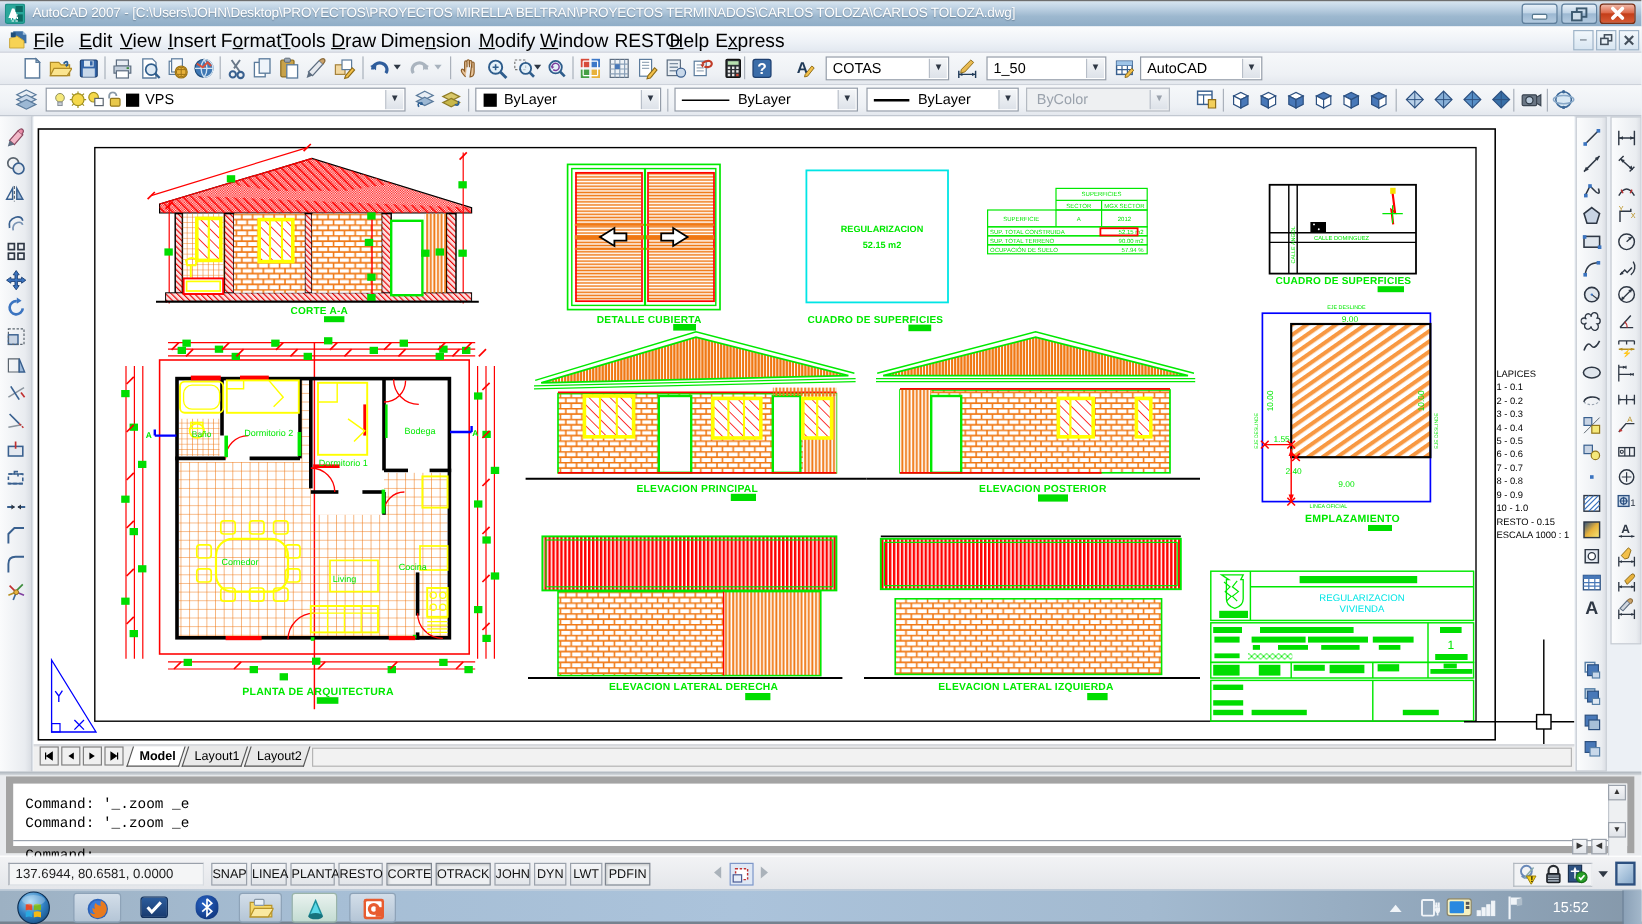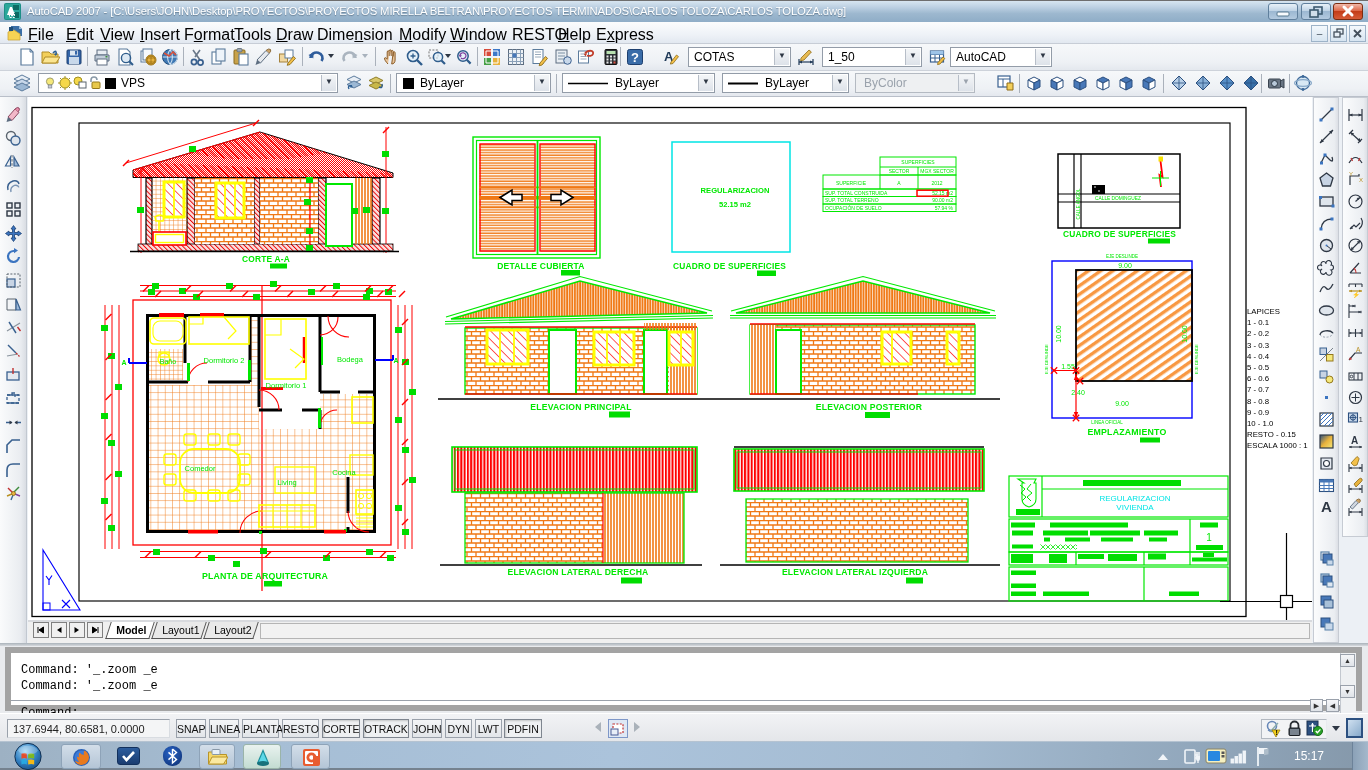--- a/index.html
+++ b/index.html
@@ -1309,15 +1309,15 @@
           <rect x="5" y="8.5" width="2.6" height="6.5"></rect>
           <rect x="9" y="6" width="2.6" height="9"></rect>
           <rect x="13" y="3" width="2.6" height="12"></rect>
         </g>
       </svg>
       <svg class="trayico" style="left:1255px;top:4px" width="17" height="21" viewBox="0 0 17 21">
         <path d="M3 1 v19" stroke="#f0f4f8" stroke-width="1.8"></path>
         <path d="M4 2 h9 l-2.5 3 2.5 3 h-9 z" fill="#f0f4f8"></path>
         <path d="M9 3.4 l4.5 -1 v5.8 l-4.5 1 z" fill="#aebdca"></path>
       </svg>
-      <div id="tktime">15:17</div>
+      <div id="tktime">15:52</div>
       <div id="showdesk"></div>
     </div>
   </div>
 </body></html>

